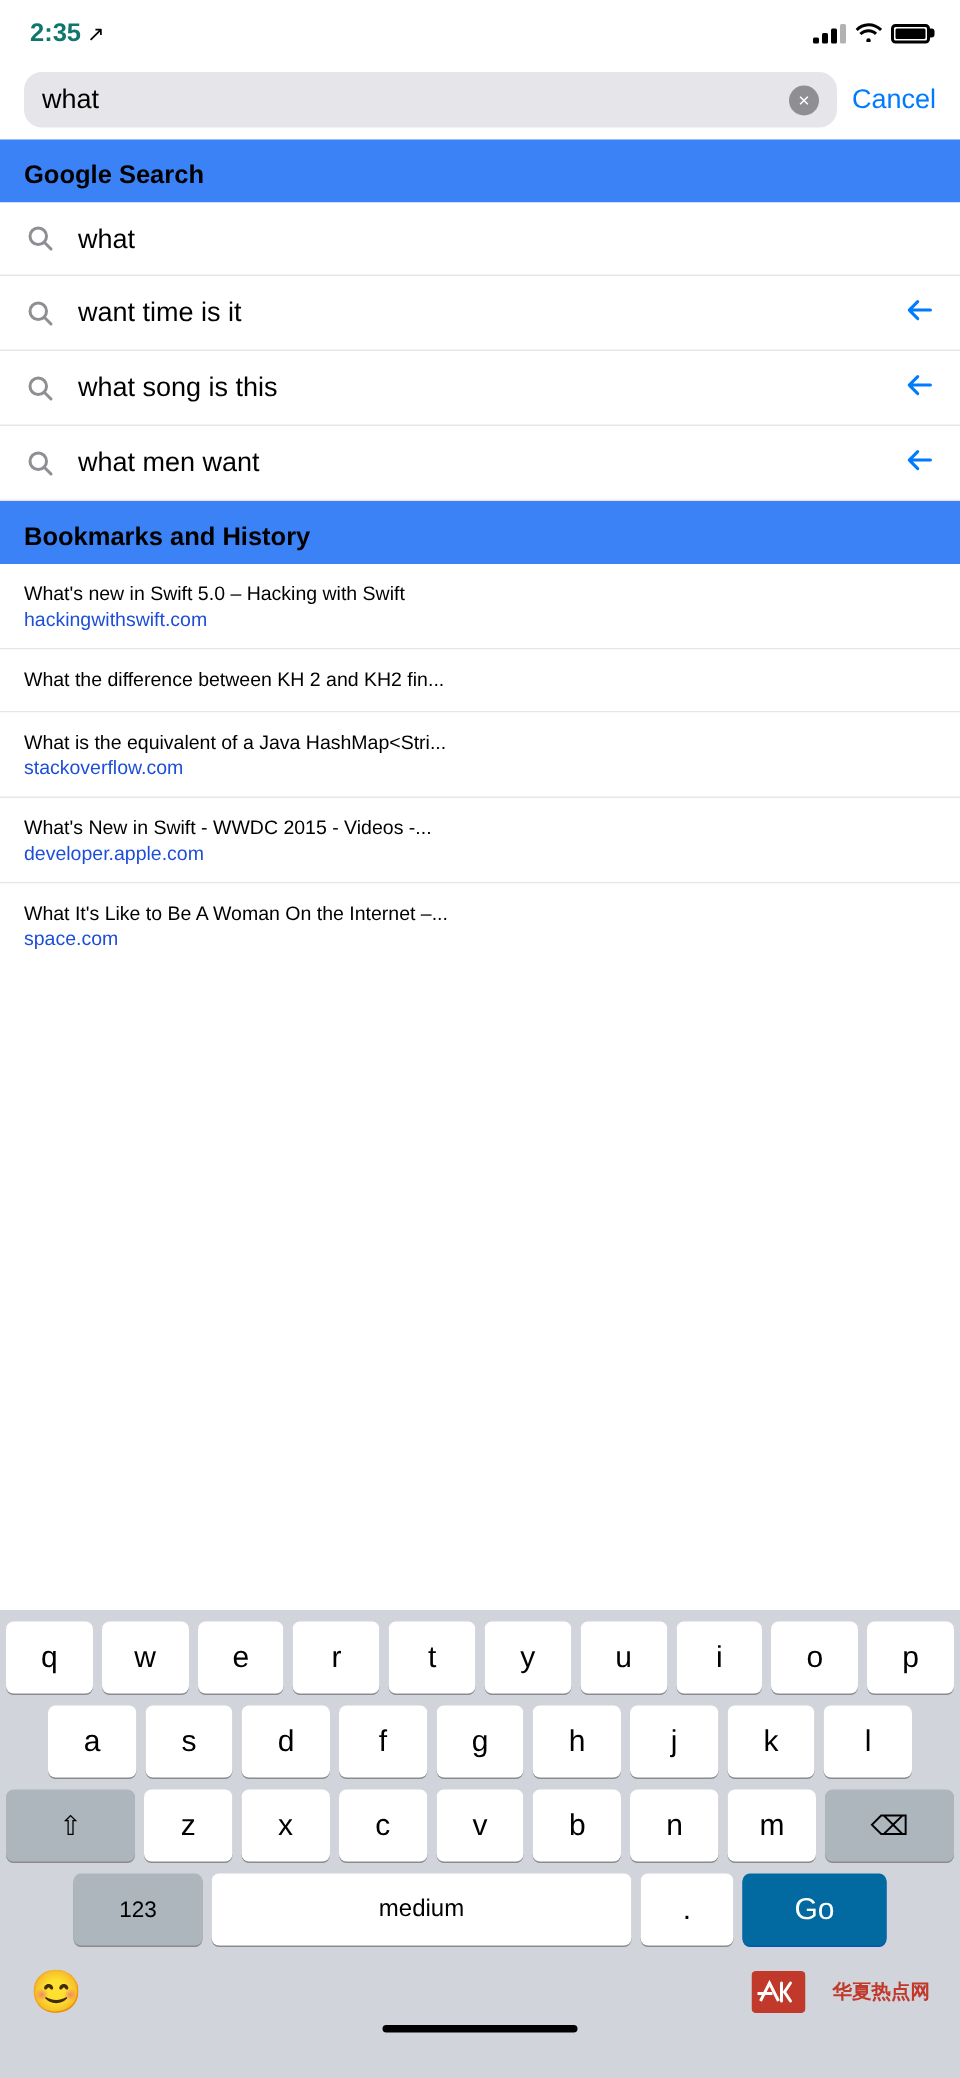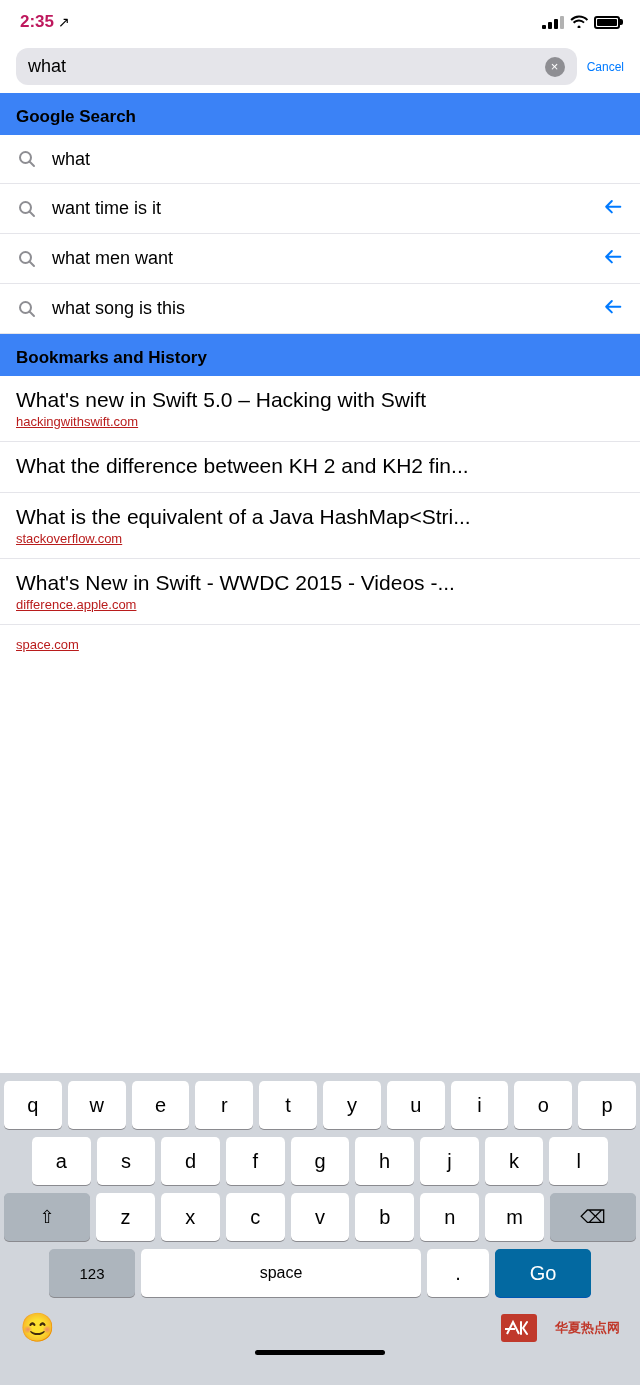--- a/index.html
+++ b/index.html
@@ -16,21 +16,21 @@
     .status-bar {
       display: flex;
       justify-content: space-between;
       align-items: center;
       padding: 12px 20px 8px 20px;
       background: #fff;
     }
     .status-time {
       font-size: 17px;
       font-weight: 600;
-      color: #be185d;
+      color: #0f766e;
     }
     .status-icons {
       display: flex;
       align-items: center;
       gap: 6px;
     }
     .signal-bars {
       display: flex;
       align-items: flex-end;
       gap: 2px;
@@ -109,21 +109,21 @@
       border: none;
       cursor: pointer;
       display: flex;
       align-items: center;
       justify-content: center;
       color: #fff;
       font-size: 13px;
       flex-shrink: 0;
     }
     .cancel-btn {
-      font-size: 12px;
+      font-size: 18px;
       color: #007aff;
       background: none;
       border: none;
       cursor: pointer;
       white-space: nowrap;
       font-family: inherit;
       text-align: right;
     }
 
     
@@ -166,28 +166,27 @@
     }
 
     
     .history-row {
       padding: 12px 16px;
       border-bottom: 1px solid #e5e5ea;
       background: #fff;
       cursor: pointer;
     }
     .history-title {
-      font-size: 21px;
+      font-size: 13px;
       color: #000;
       margin-bottom: 2px;
     }
     .history-url {
       font-size: 13px;
-      color: #b91c1c;
-      text-decoration: underline;
+      color: #1d4ed8;
     }
 
     
     .keyboard {
       position: fixed;
       bottom: 0;
       left: 0;
       width: 640px;
       background: #d1d5db;
       padding: 8px 4px 30px 4px;
@@ -334,36 +333,36 @@
     </span>
   </div>
 
   <div class="suggestion-row">
     <div class="search-icon-small">
       <svg width="18" height="18" viewBox="0 0 18 18" fill="none">
         <circle cx="7.5" cy="7.5" r="5.5" stroke="#8e8e93" stroke-width="2"></circle>
         <line x1="11.5" y1="11.5" x2="16" y2="16" stroke="#8e8e93" stroke-width="2" stroke-linecap="round"></line>
       </svg>
     </div>
-    <span class="suggestion-text">what men want</span>
+    <span class="suggestion-text">what song is this</span>
     <span class="arrow-icon">
       <svg width="18" height="18" viewBox="0 0 18 18" fill="none">
         <path d="M14 14L4 4M4 4h8M4 4v8" stroke="#007aff" stroke-width="2" stroke-linecap="round" stroke-linejoin="round"></path>
       </svg>
     </span>
   </div>
 
   <div class="suggestion-row">
     <div class="search-icon-small">
       <svg width="18" height="18" viewBox="0 0 18 18" fill="none">
         <circle cx="7.5" cy="7.5" r="5.5" stroke="#8e8e93" stroke-width="2"></circle>
         <line x1="11.5" y1="11.5" x2="16" y2="16" stroke="#8e8e93" stroke-width="2" stroke-linecap="round"></line>
       </svg>
     </div>
-    <span class="suggestion-text">what song is this</span>
+    <span class="suggestion-text">what men want</span>
     <span class="arrow-icon">
       <svg width="18" height="18" viewBox="0 0 18 18" fill="none">
         <path d="M14 14L4 4M4 4h8M4 4v8" stroke="#007aff" stroke-width="2" stroke-linecap="round" stroke-linejoin="round"></path>
       </svg>
     </span>
   </div>
 </div>
 
 <div>
   <div class="section-header">Bookmarks and History</div>
@@ -377,24 +376,25 @@
     <div class="history-title">What the difference between KH 2 and KH2 fin...</div>
   </div>
 
   <div class="history-row">
     <div class="history-title">What is the equivalent of a Java HashMap&lt;Stri...</div>
     <div class="history-url">stackoverflow.com</div>
   </div>
 
   <div class="history-row">
     <div class="history-title">What's New in Swift - WWDC 2015 - Videos -...</div>
-    <div class="history-url">difference.apple.com</div>
+    <div class="history-url">developer.apple.com</div>
   </div>
 
   <div class="history-row" style="border-bottom:none;">
+    <div class="history-title">What It's Like to Be A Woman On the Internet –...</div>
     <div class="history-url">space.com</div>
   </div>
 </div>
 
 <div style="height: 340px;"></div>
 
 <div class="keyboard">
 
   <div class="keyboard-row">
     <div class="key">q</div>
@@ -428,21 +428,21 @@
     <div class="key">c</div>
     <div class="key">v</div>
     <div class="key">b</div>
     <div class="key">n</div>
     <div class="key">m</div>
     <div class="key key-dark key-special" style="font-size:18px;">⌫</div>
   </div>
 
   <div class="keyboard-row">
     <div class="key key-dark key-special key-numbers">123</div>
-    <div class="key key-space">space</div>
+    <div class="key key-space">medium</div>
     <div class="key key-period">.</div>
     <div class="key key-blue key-go">Go</div>
   </div>
 
   <div class="keyboard-bottom-row">
     <span class="emoji-btn">😊</span>
     <div class="watermark">
       <svg width="36" height="28" viewBox="0 0 36 28" fill="none">
         <rect width="36" height="28" rx="3" fill="#c0392b"></rect>
         <path d="M6 20L12 8L18 20" stroke="white" stroke-width="2" fill="none"></path>

